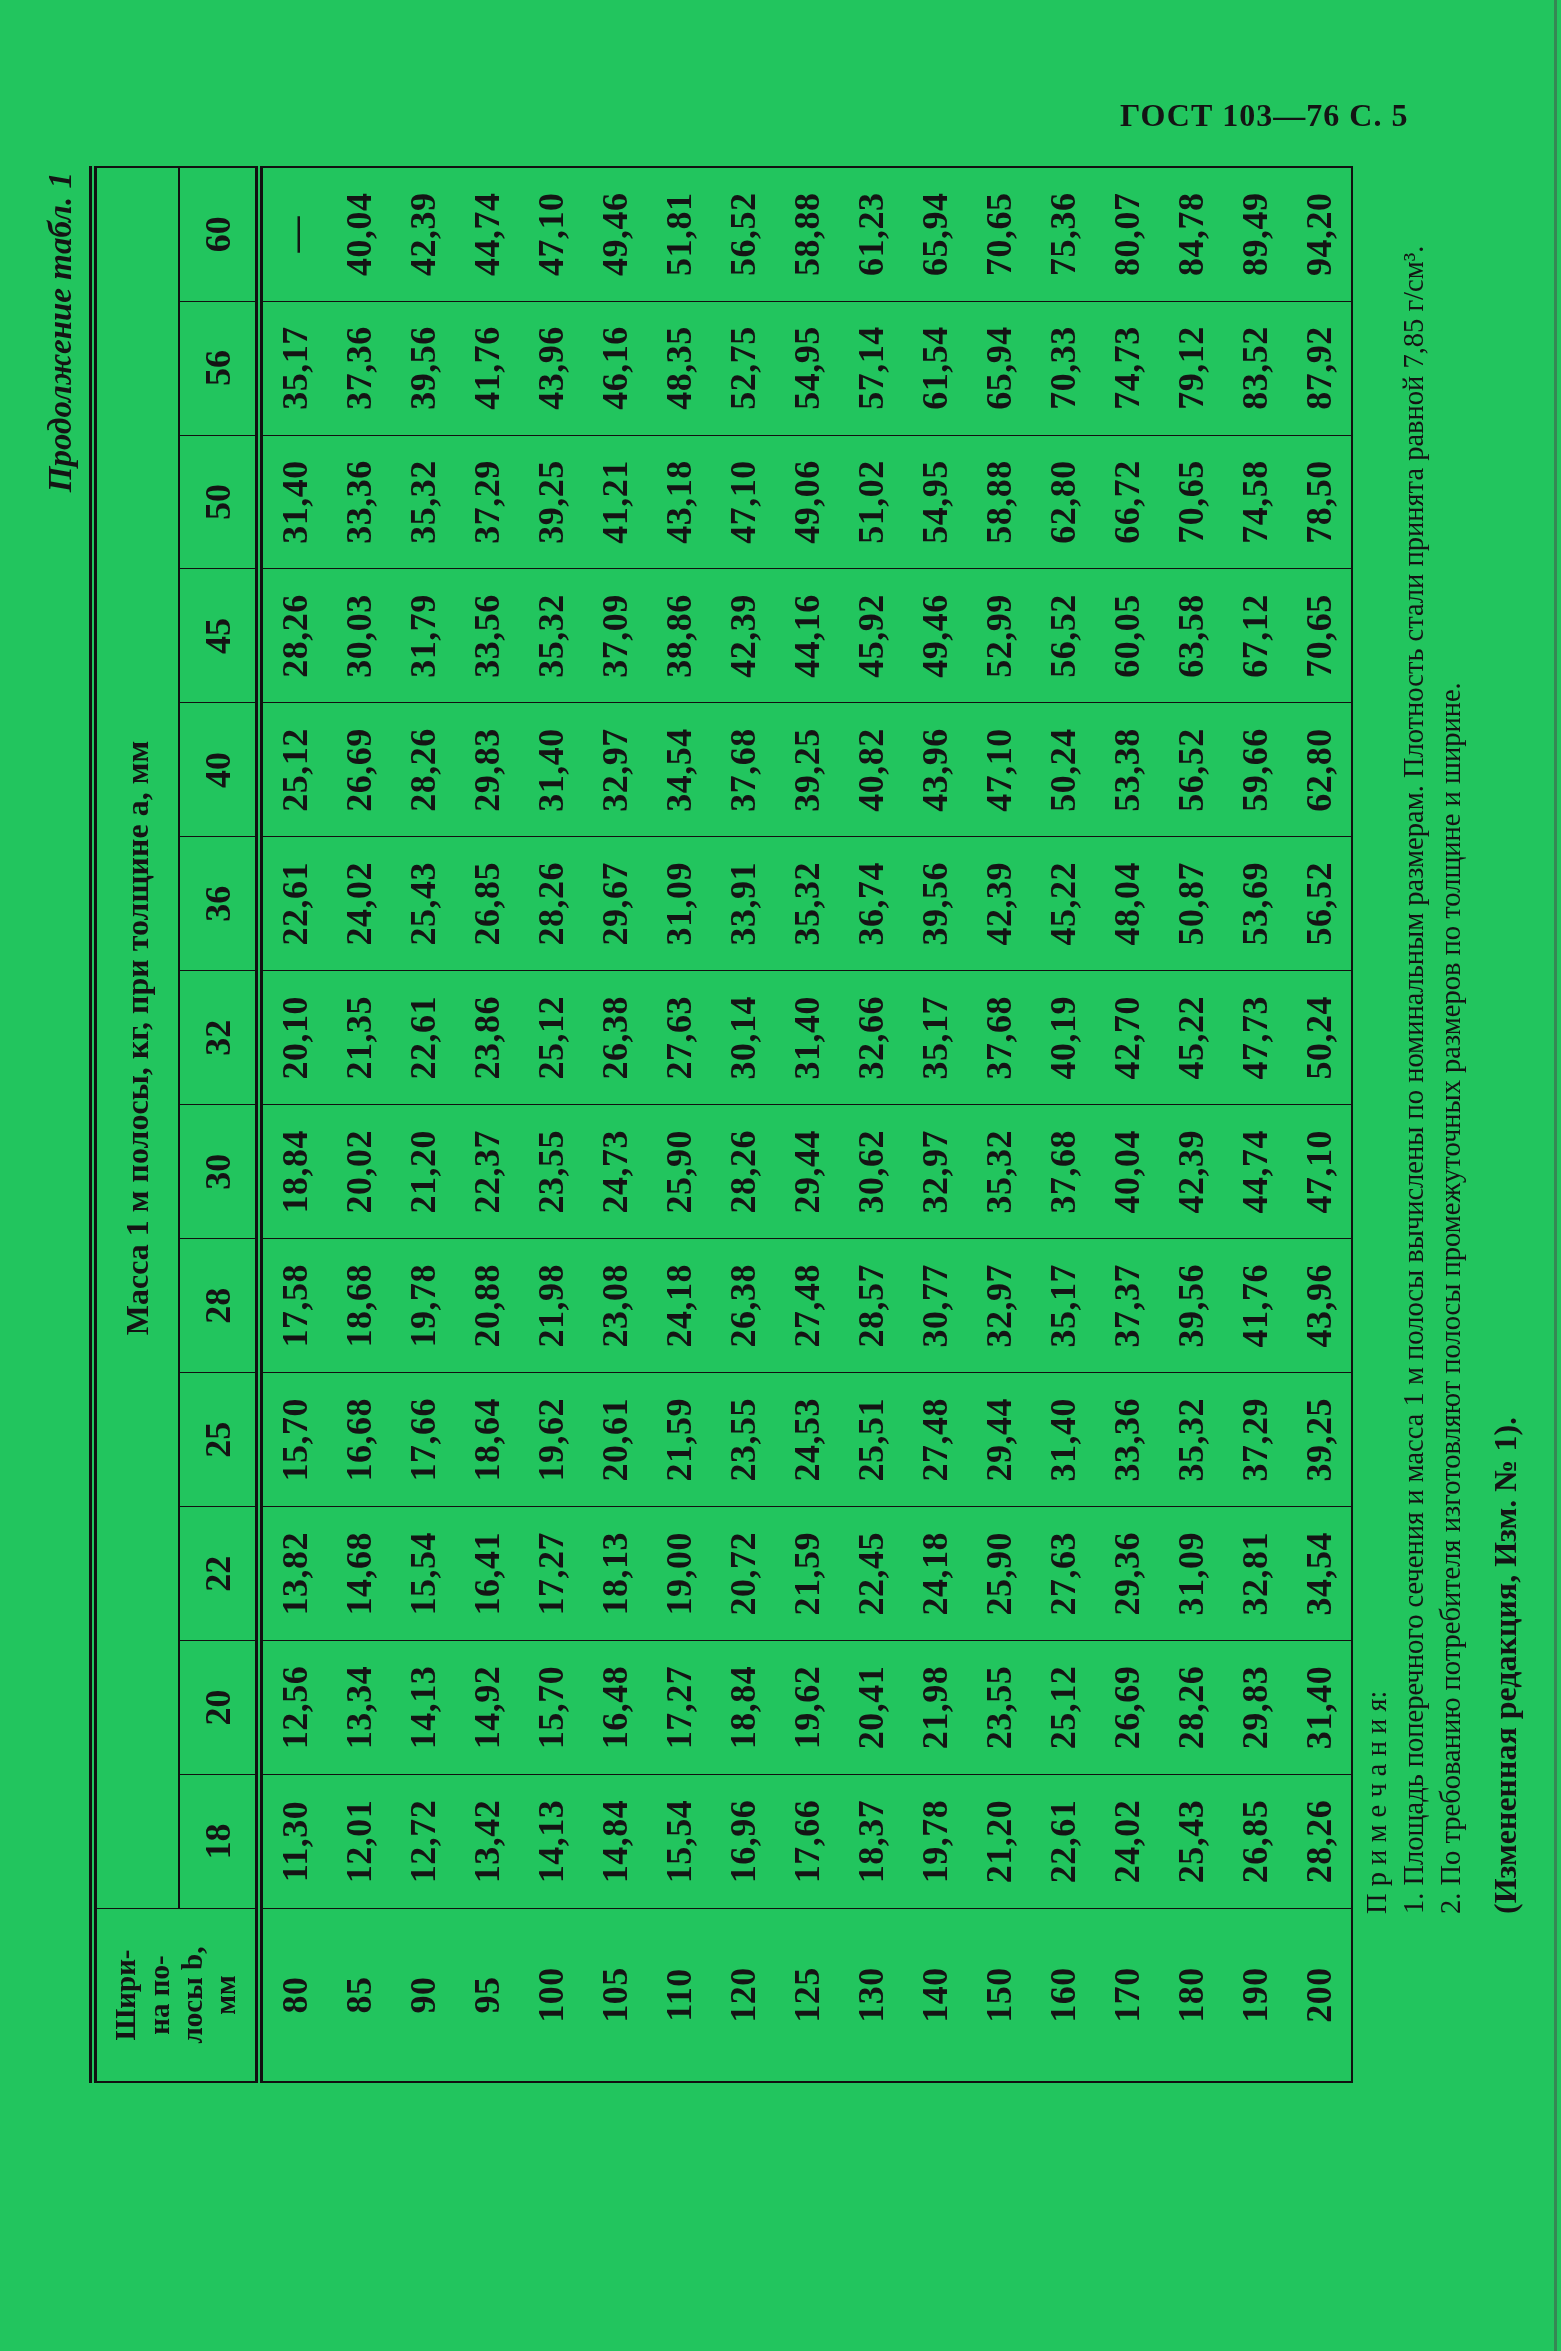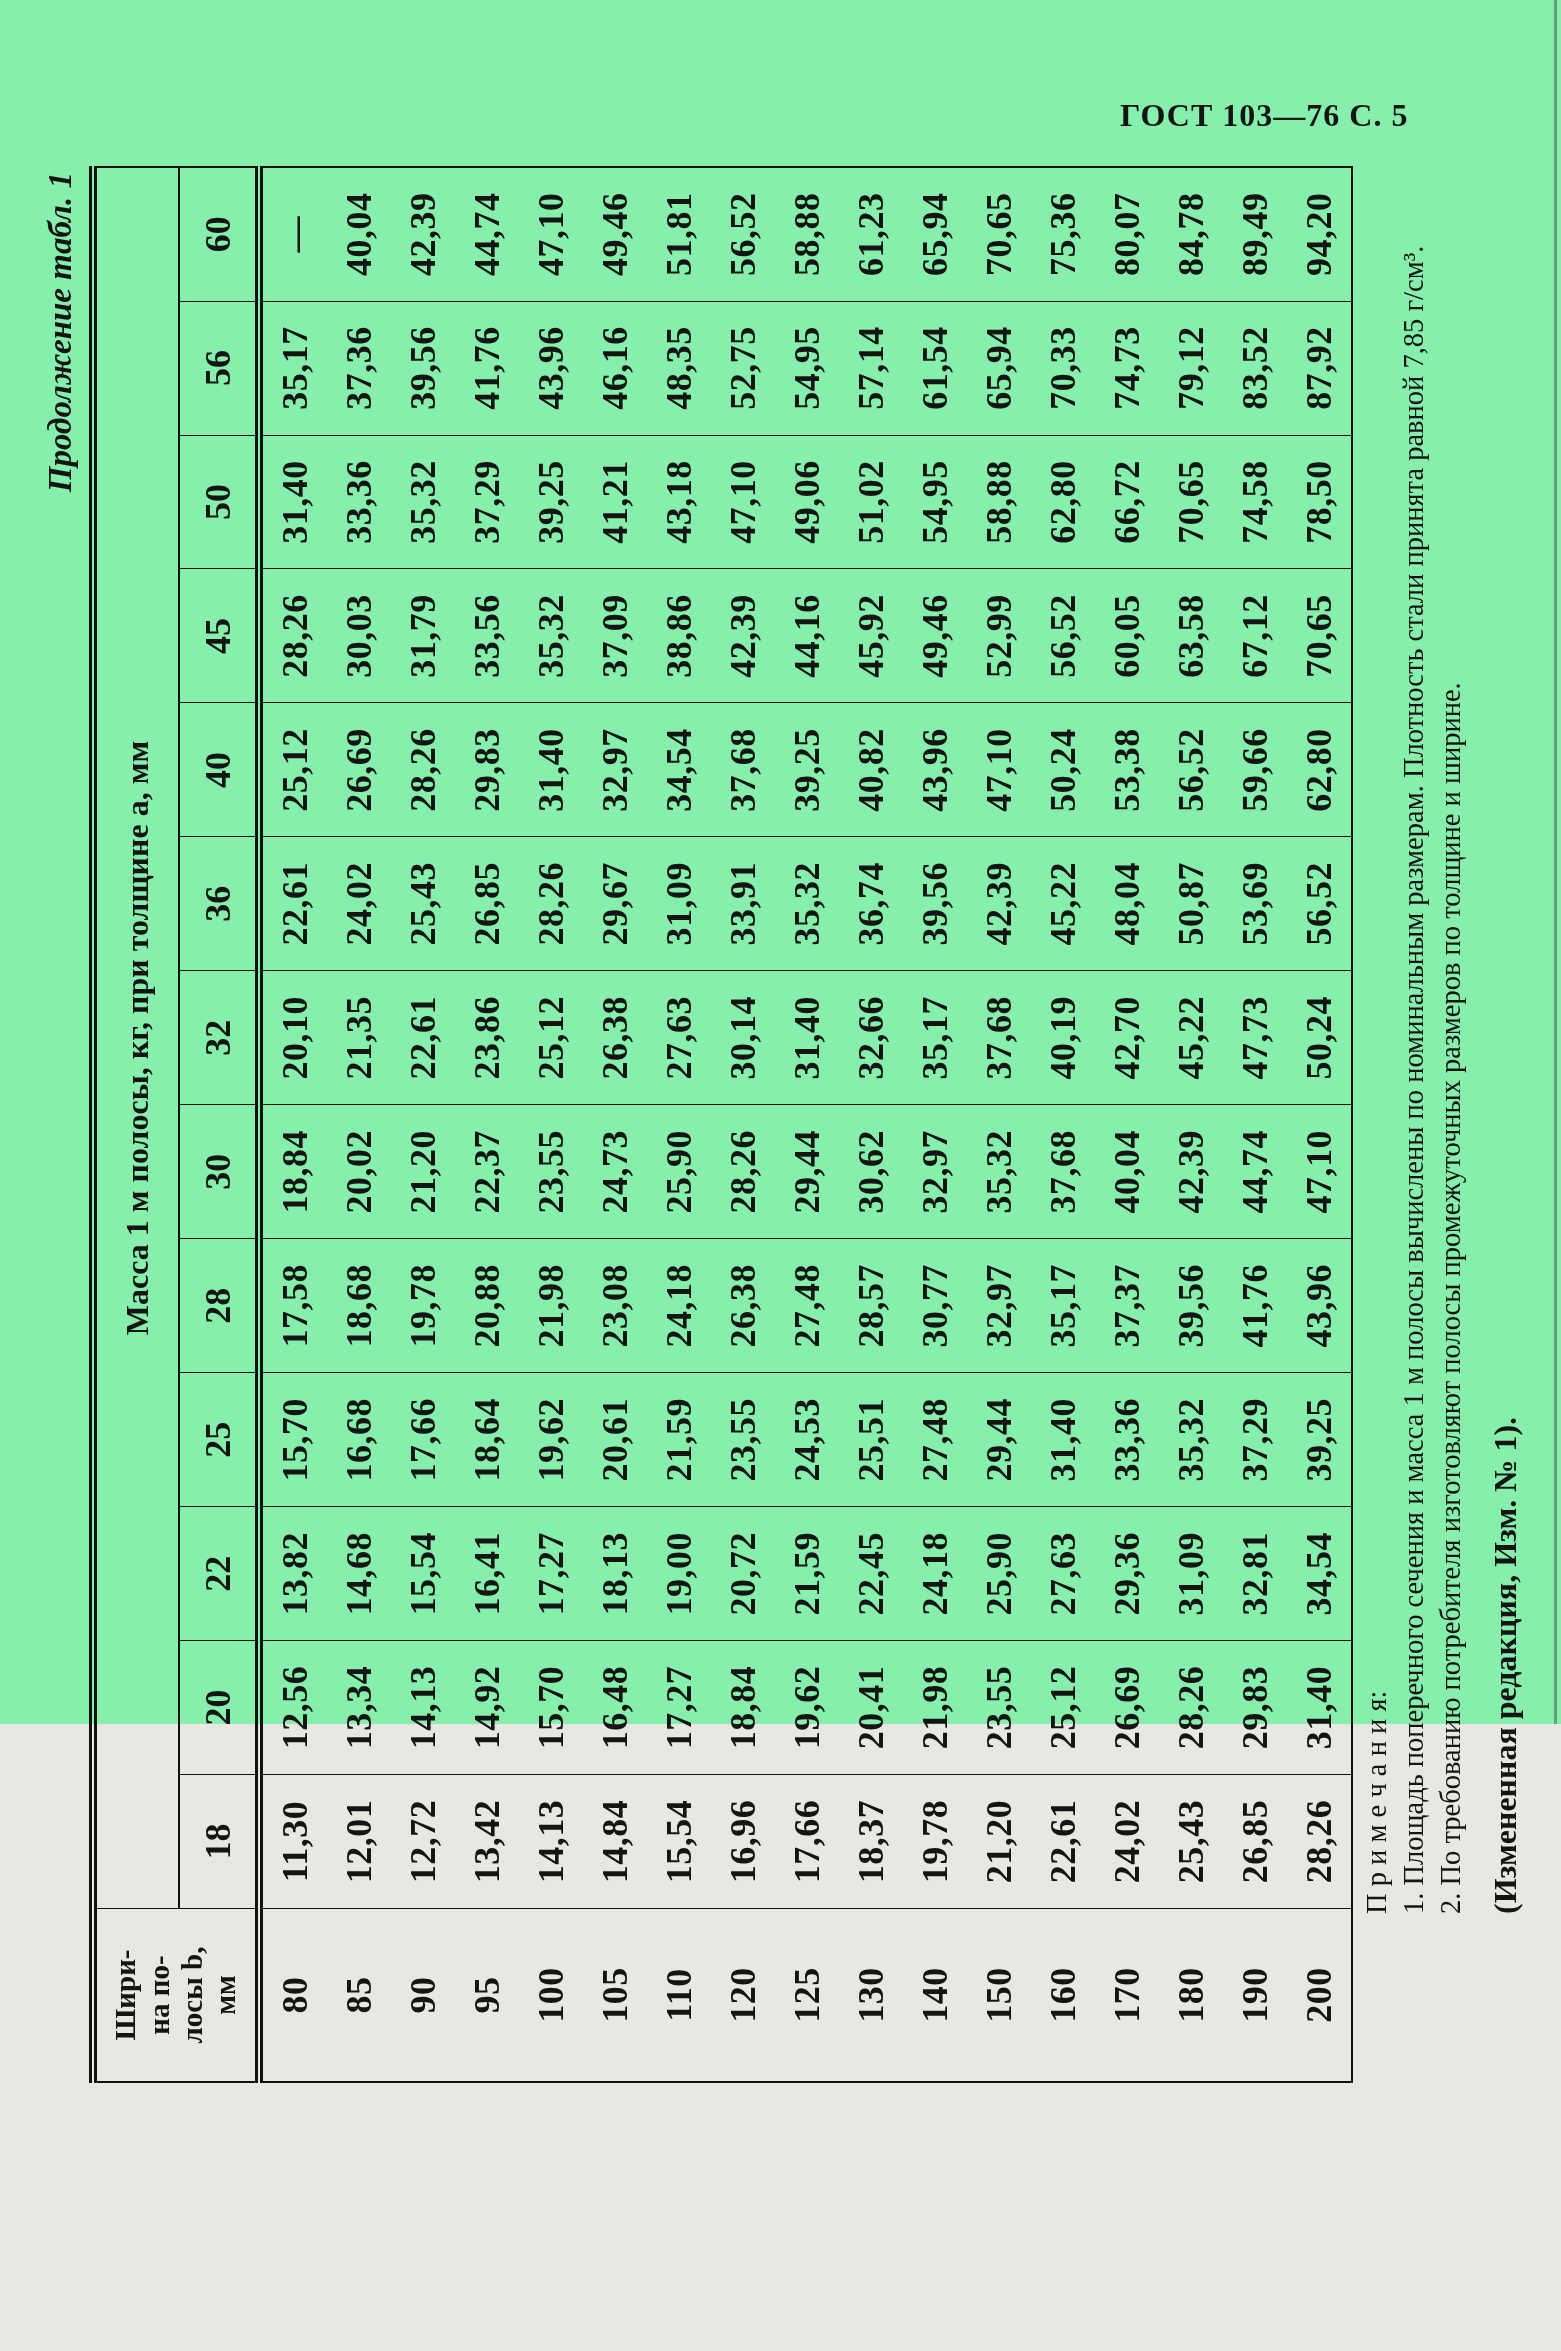--- a/index.html
+++ b/index.html
@@ -4,22 +4,22 @@
 <style>
   html, body { margin: 0; padding: 0; }
   body {
     width: 1561px; height: 2351px;
     position: relative; overflow: hidden;
     background: #e9e7e1;
     font-family: "Liberation Serif", "DejaVu Serif", serif;
     color: #141414;
   }
   .page {
-    position: absolute; left: 0; top: 0; width: 1561px; height: 1724px;
-    background: #86efac;
+    position: absolute; left: 0; top: 0; width: 1561px; height: 2351px;
+    background: #22c55e;
   }
   .scan-edge {
     position: absolute; right: 3.9px; top: 0; bottom: 0; width: 2.9px;
     background: #4a4a4a; opacity: .5;
   }
   .gost-header {
     position: absolute; top: 97px; left: 1120px;
     font-size: 32px; font-weight: 700; letter-spacing: 1px;
     white-space: nowrap;
   }

